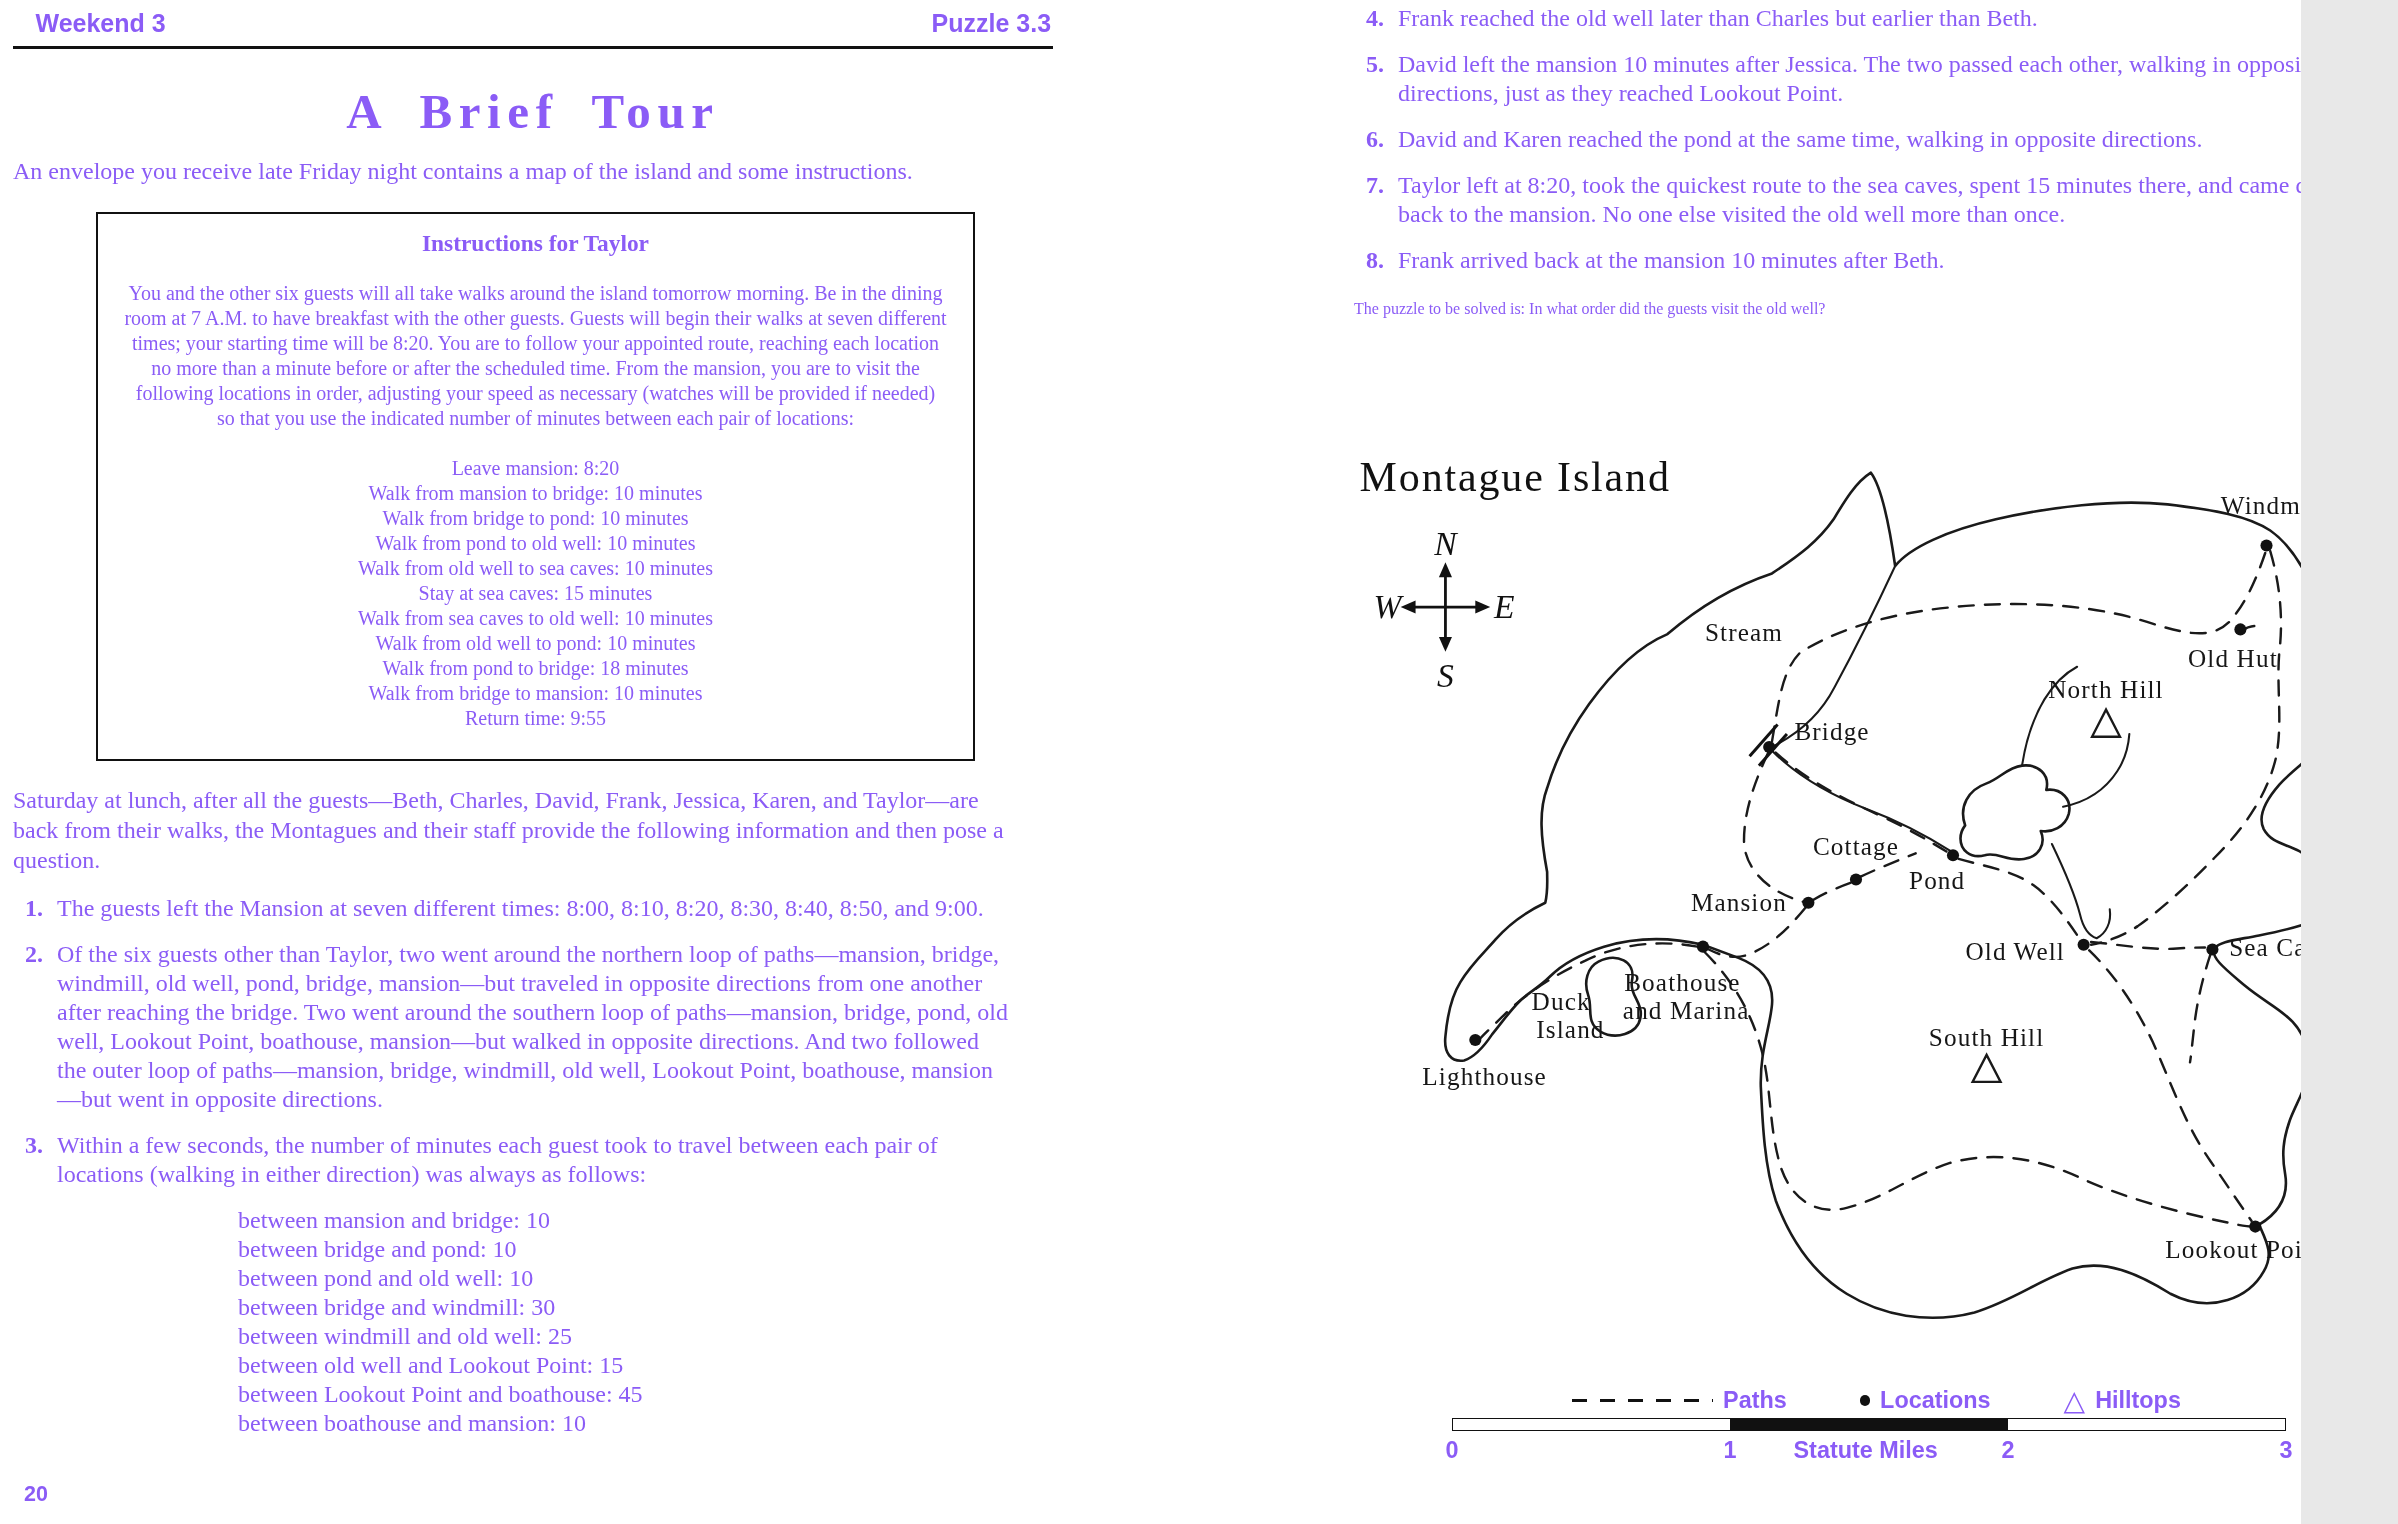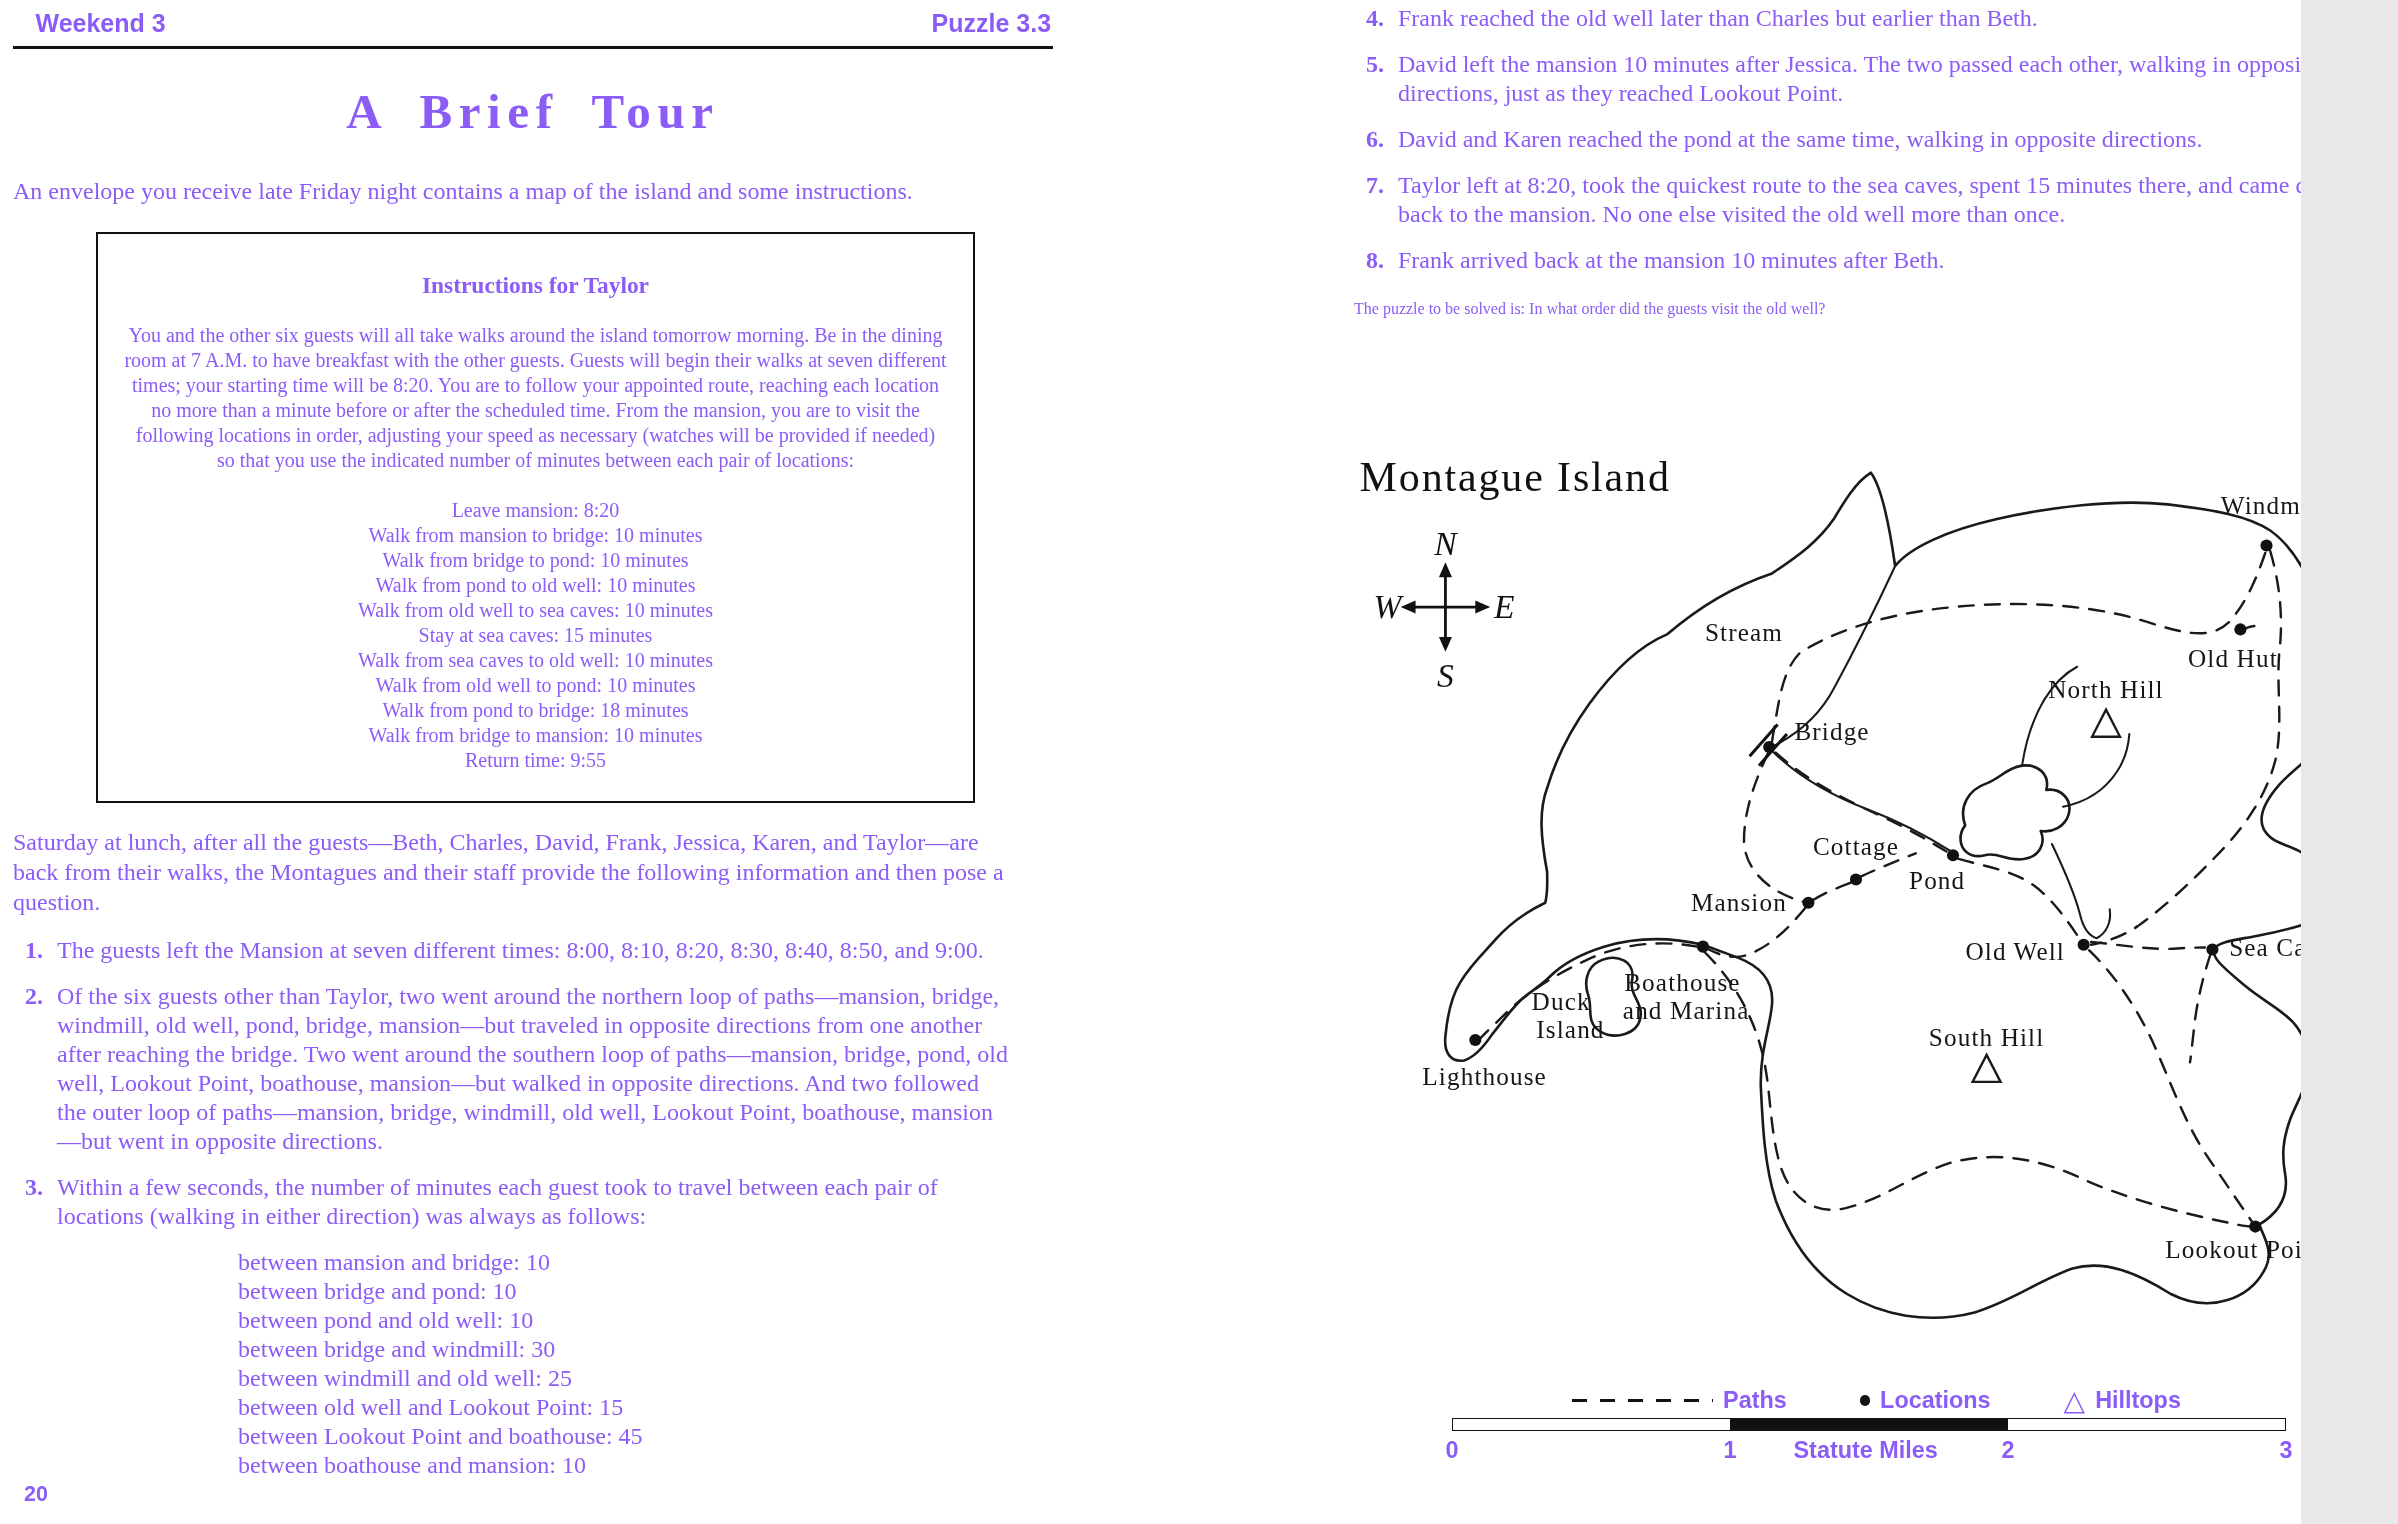--- a/index.html
+++ b/index.html
@@ -5,23 +5,23 @@
   html,body{margin:0;padding:0;background:#e8e8e8;}
   .sheet{position:relative;width:2301px;height:1524px;background:#ffffff;overflow:hidden;
          font-family:"Liberation Serif",serif;color:#8b5cf6;}
   
   .left-col{position:absolute;left:13px;top:0;width:1040px;}
   .right-col{position:absolute;left:1354px;top:0;width:1045px;height:1524px;}
   .pg-header{display:flex;justify-content:space-between;align-items:flex-end;
              padding:9.4px 1.9px 7.5px 22.5px;border-bottom:3.7px solid #111;}
   .pg-header span{font-family:"Liberation Sans",sans-serif;font-weight:bold;font-size:25px;}
   .doc-title{text-align:center;margin-top:34px;font-size:49px;letter-spacing:6.6px;word-spacing:15px;font-weight:bold;}
-  .intro{margin-top:36px;font-size:24px;line-height:30px;}
+  .intro{margin-top:16px;font-size:24px;line-height:30px;}
   .inst-box{margin:26px 0 0 83px;width:879px;box-sizing:border-box;border:2.8px solid #111;
-            padding:38px 17px 28px 17px;text-align:center;}
+            padding:16px 17px 28px 17px;text-align:center;}
   .inst-head{font-weight:bold;font-size:23.4px;margin-bottom:24px;}
   .box-line{font-size:20px;line-height:25px;}
   .box-schedule{margin-top:25px;}
   .para{margin-top:24px;font-size:24px;line-height:30px;width:1012px;}
   .clues{margin-top:19px;}
   .clue{display:flex;margin-bottom:17px;}
   .clue-num{width:30px;min-width:30px;text-align:right;font-weight:bold;
             font-size:24px;line-height:29px;}
   .clue-text{margin-left:14px;font-size:24px;line-height:29px;width:956px;}
   .right-col .clue-text{width:979px;}

